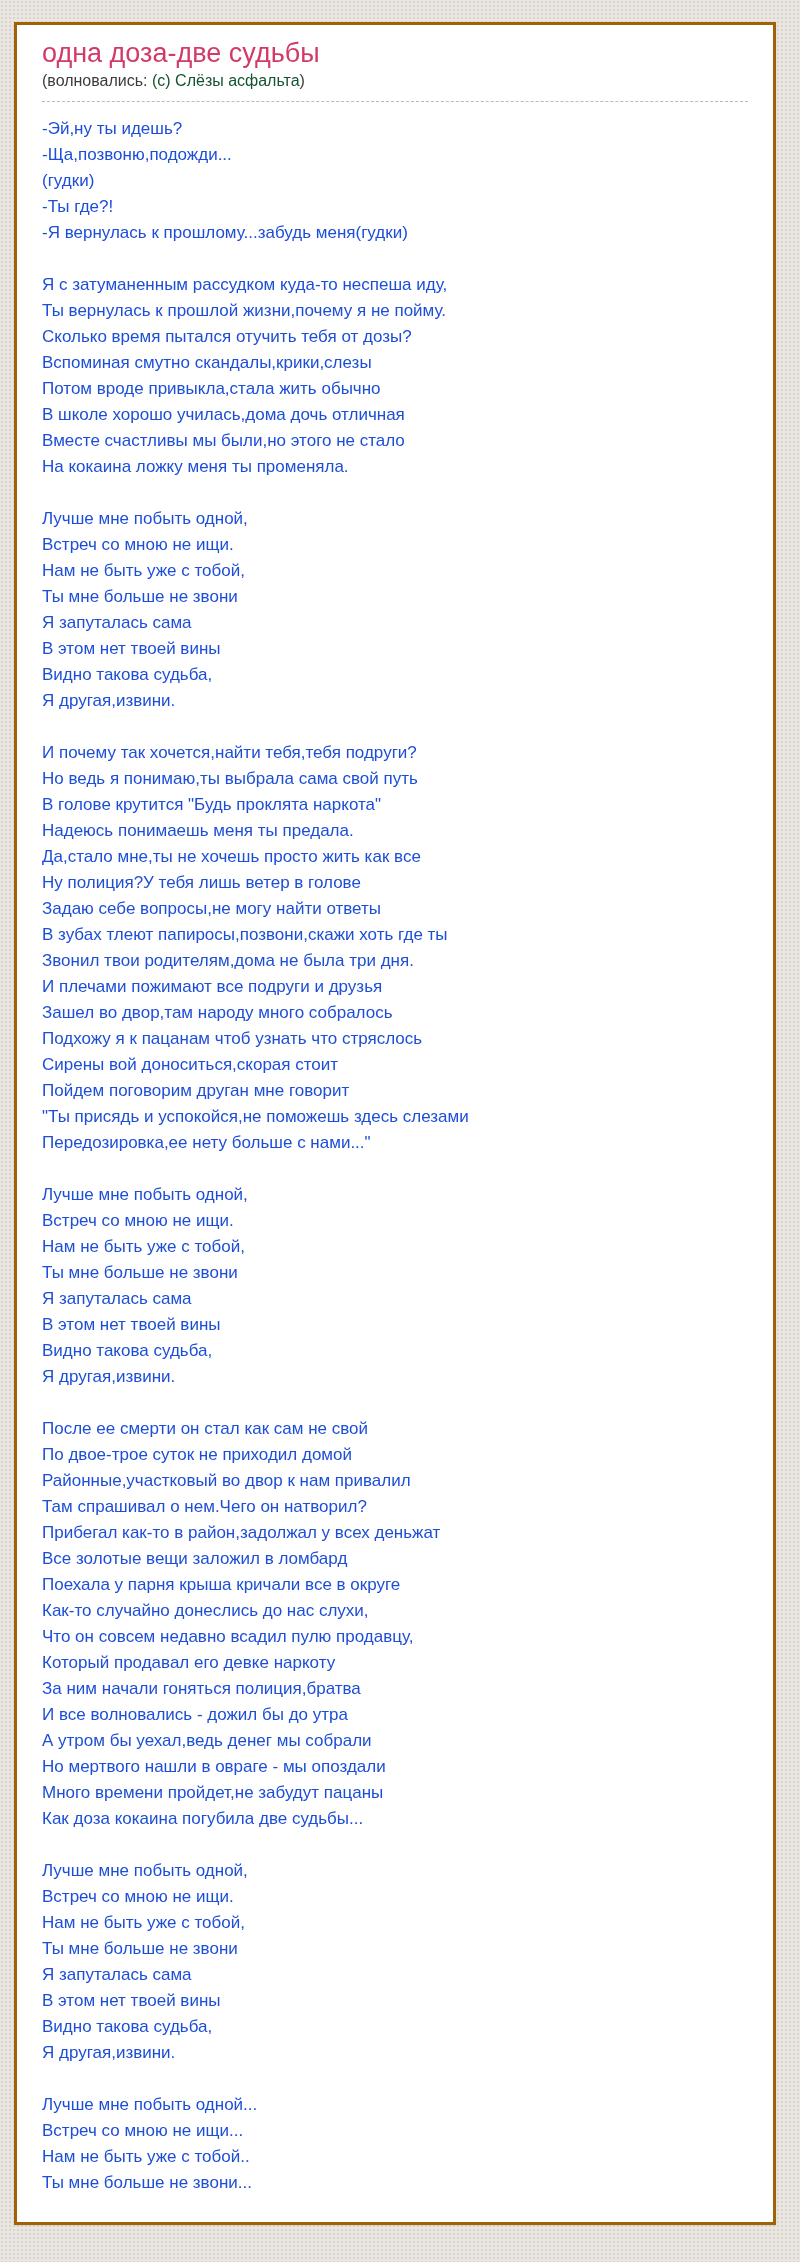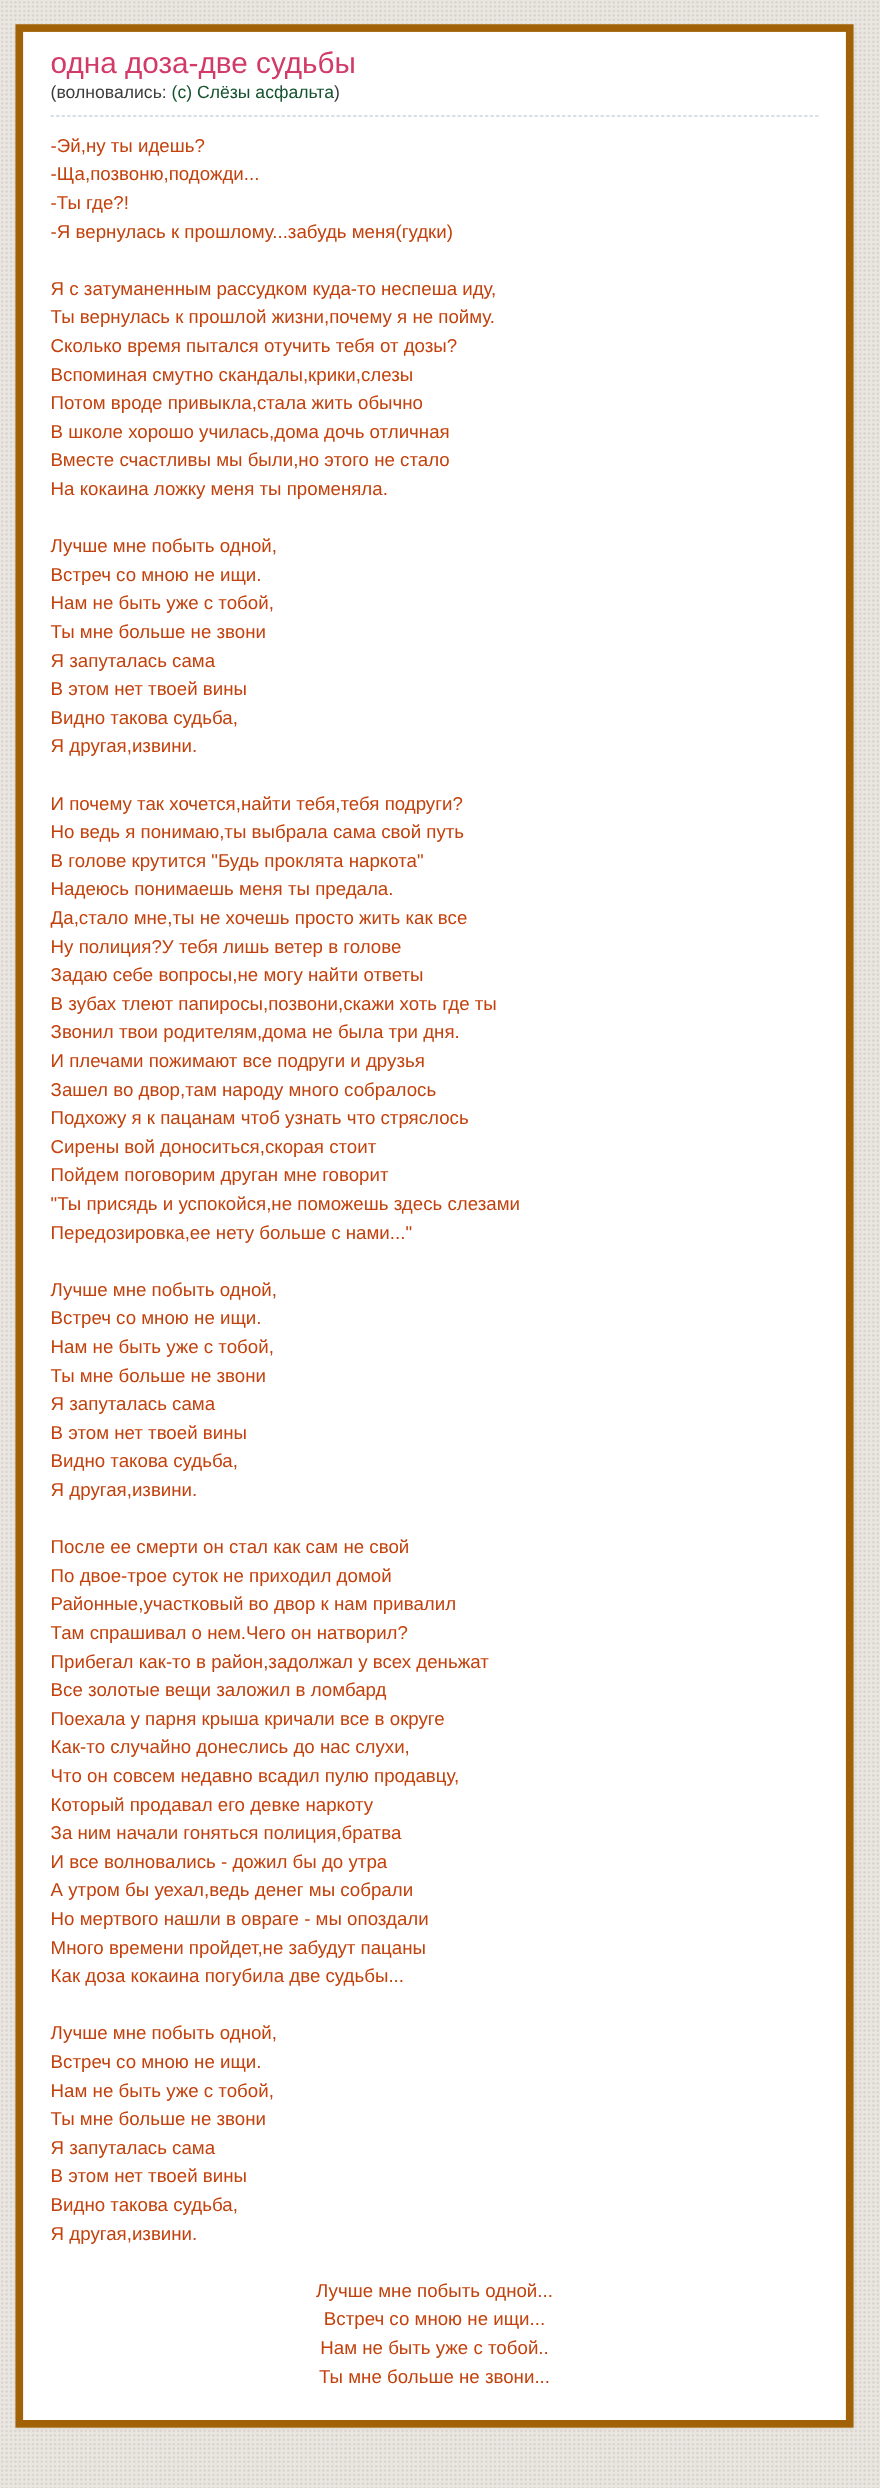--- a/index.html
+++ b/index.html
@@ -12,21 +12,21 @@
     background-color: #eae6e1;
     background-image: radial-gradient(rgba(170,160,145,0.28) 1px, rgba(0,0,0,0) 1.2px);
     background-size: 4px 4px;
     font-family: "Liberation Sans", "DejaVu Sans", sans-serif;
   }
   .card {
     box-sizing: border-box;
     width: 762px;
     margin: 22px 24px 18px 14px;
     background: #ffffff;
-    border: 7px solid #a16207;
+    border: 3px solid #a16207;
     box-shadow: 0 1px 2px rgba(0,0,0,0.06);
     padding: 12px 25px 26px 25px;
   }
   .song-title {
     margin: 0 0 2px 0;
     font-size: 27px;
     line-height: 32px;
     font-weight: 400;
     color: #d23a68;
   }
@@ -39,47 +39,47 @@
   }
   .artist-link {
     color: #14532d;
     text-decoration: none;
     cursor: pointer;
   }
   .lyrics {
     margin-top: 14px;
     font-size: 17px;
     line-height: 26px;
-    color: #c2410c;
+    color: #1d4ed8;
   }
   .stanza {
     margin: 0 0 26px 0;
   }
   .stanza:last-child {
     margin-bottom: 0;
-    text-align: center;
   }
   .line {
     white-space: pre-wrap;
   }
 </style>
 </head>
 <body>
 
 <div class="card">
   <div class="header">
     <h1 class="song-title">одна доза-две судьбы</h1>
     <div class="artist-line">
       <span>(волновались: </span><a class="artist-link">(с) Слёзы асфальта</a><span>)</span>
     </div>
   </div>
   <div class="lyrics" id="lyrics">
       <div class="stanza">
         <div class="line">-Эй,ну ты идешь?</div>
         <div class="line">-Ща,позвоню,подожди...</div>
+        <div class="line">(гудки)</div>
         <div class="line">-Ты где?!</div>
         <div class="line">-Я вернулась к прошлому...забудь меня(гудки)</div>
       </div>
       <div class="stanza">
         <div class="line">Я с затуманенным рассудком куда-то неспеша иду,</div>
         <div class="line">Ты вернулась к прошлой жизни,почему я не пойму.</div>
         <div class="line">Сколько время пытался отучить тебя от дозы?</div>
         <div class="line">Вспоминая смутно скандалы,крики,слезы</div>
         <div class="line">Потом вроде привыкла,стала жить обычно</div>
         <div class="line">В школе хорошо училась,дома дочь отличная</div>

